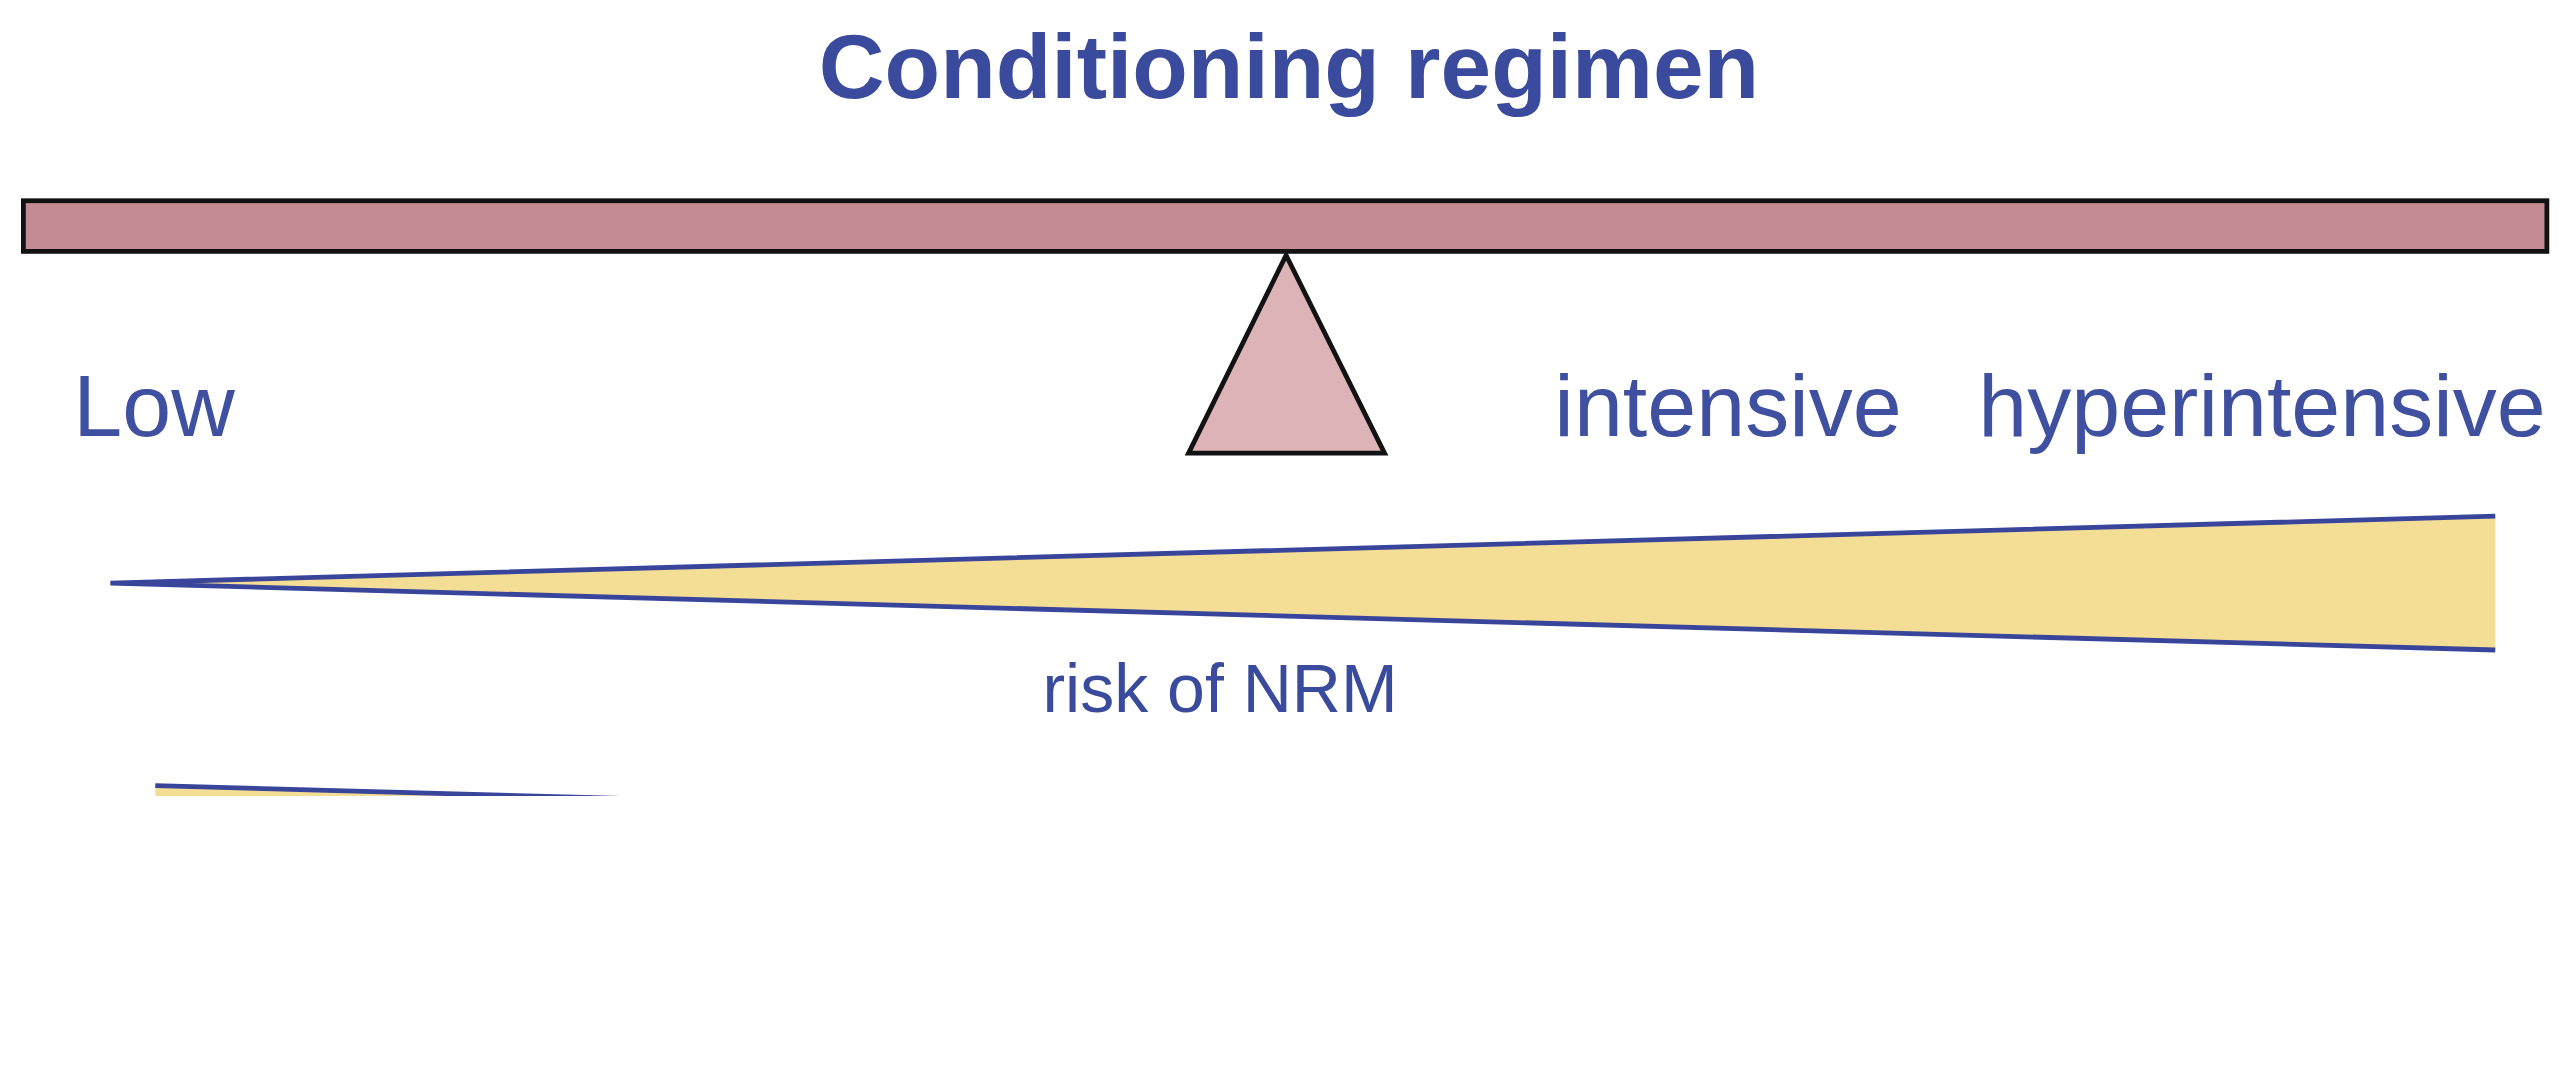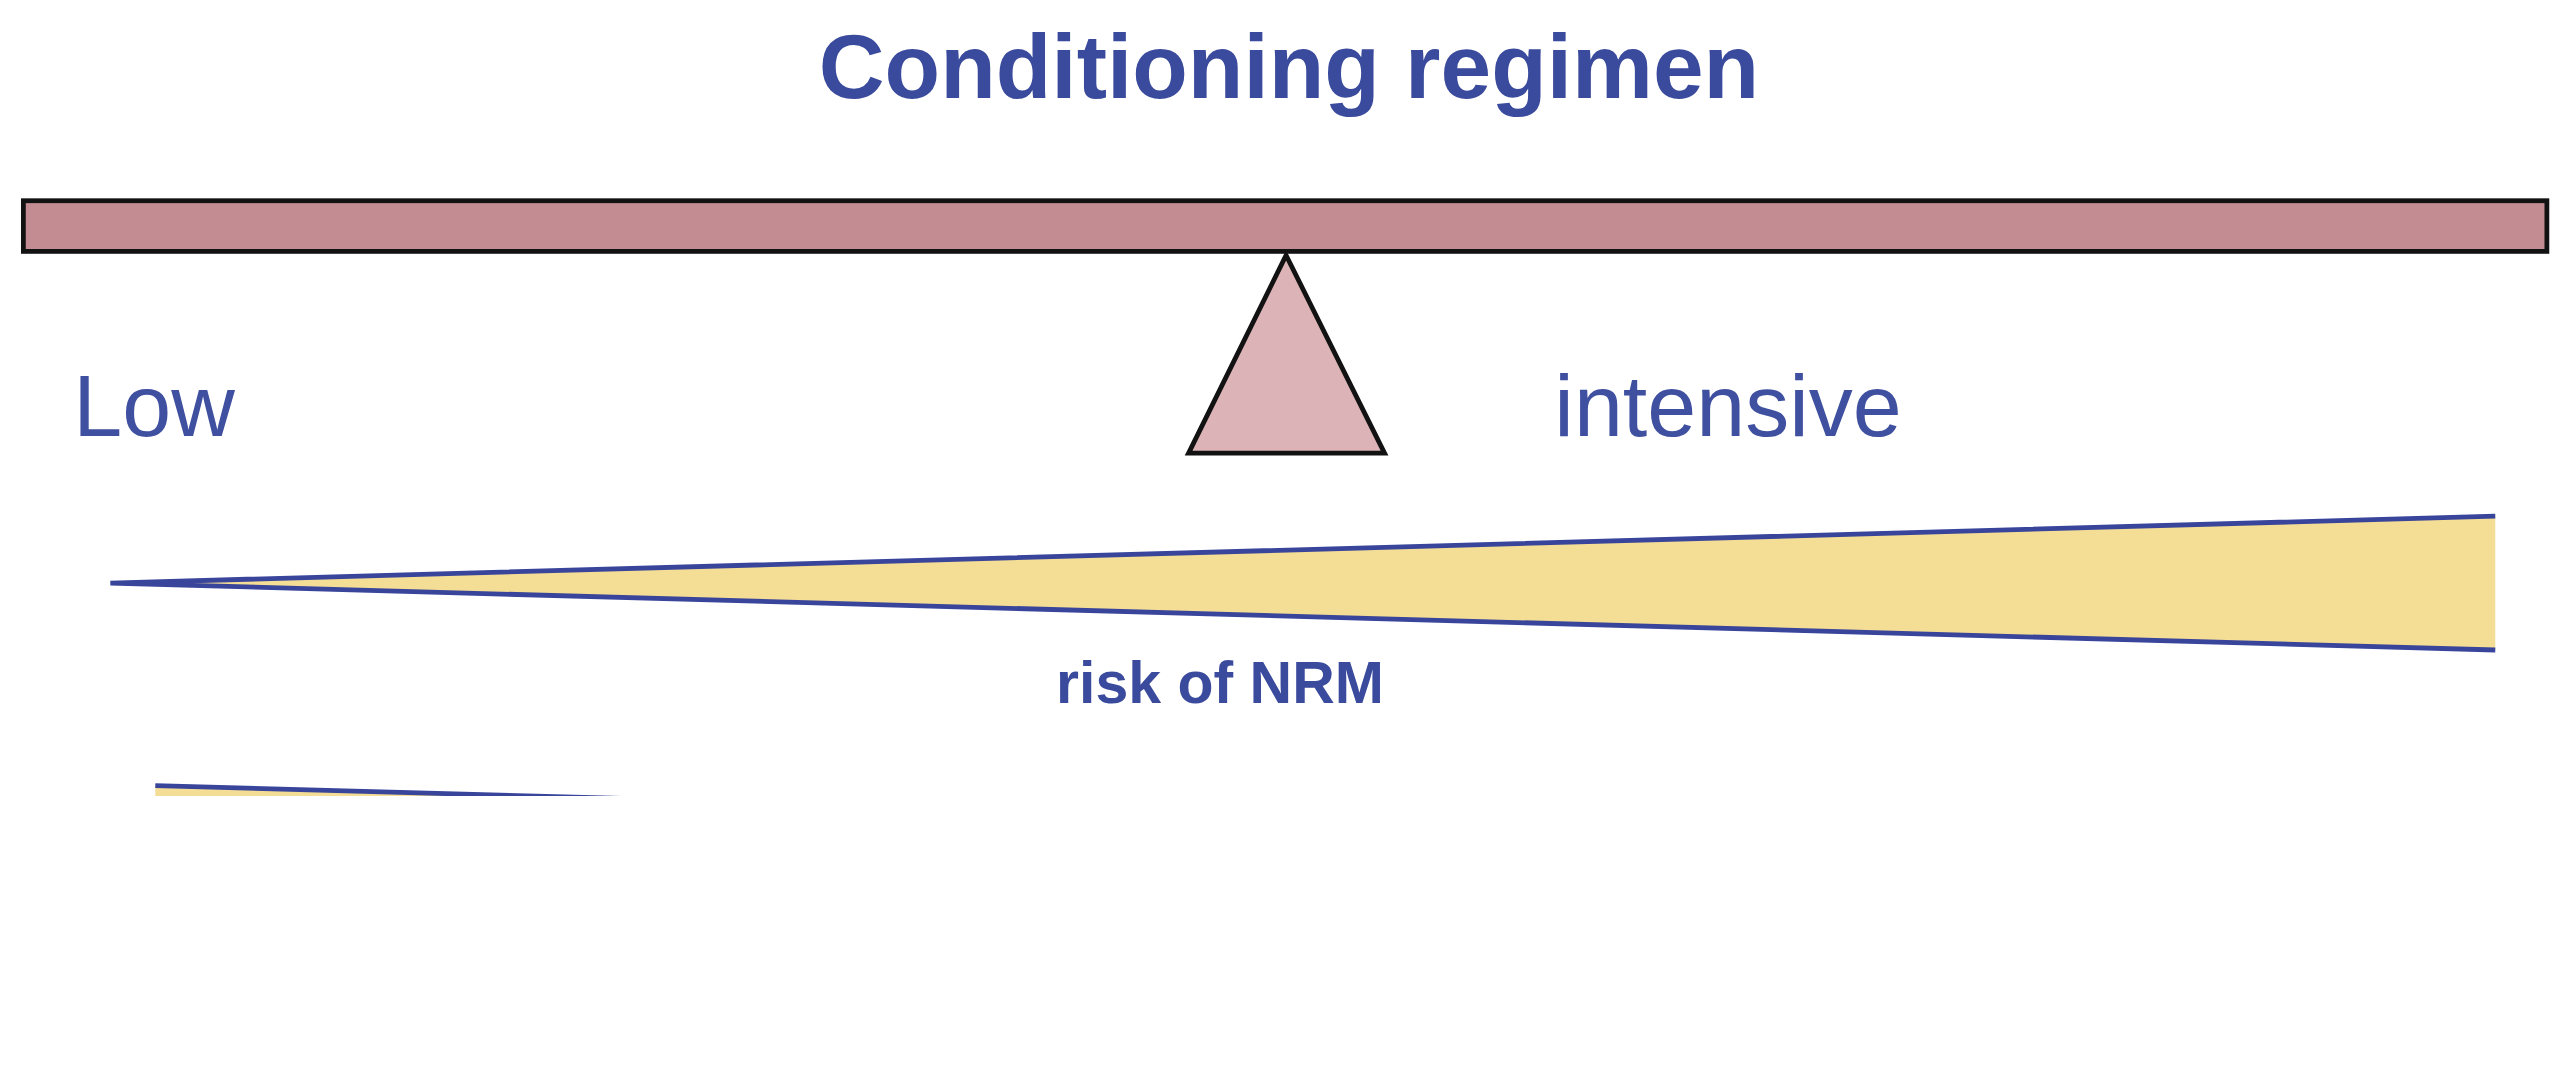--- a/index.html
+++ b/index.html
@@ -42,22 +42,22 @@
     color: var(--label-text, #3f50a0);
   }
   .pos-low            { left: 154px; }
   .pos-intermediate   { left: 823px; }
   .pos-intensive      { left: 1728px; }
   .pos-hyperintensive { left: 2262px; }
 
   .wedge-label {
     position: absolute;
     transform: translateX(-50%);
-    font-size: 59px;
-    font-weight: bold;
+    font-size: 68px;
+    font-weight: normal;
     line-height: 1;
     white-space: nowrap;
     color: var(--title-text, #3a4a9c);
   }
   .pos-nrm-label     { left: 1220px; top: 654px; }
   .pos-relapse-label { left: 1247px; top: 981px; }
 
   .beam {
     fill: var(--beam-fill, #c28c92);
     stroke: var(--outline-ink, #121212);
@@ -96,18 +96,19 @@
 
     <polygon class="wedge" points="162,822 2590,888 162,957"></polygon>
     <path class="wedge-edge" d="M162,822 L2590,888 L162,957"></path>
   </svg>
 
   <span class="intensity-label pos-low">Low</span>
 
 
   <span class="intensity-label pos-intensive">intensive</span>
 
+  <span class="intensity-label pos-hyperintensive">hyperintensive</span>
 
   <div class="wedge-label pos-nrm-label">risk of NRM</div>
 
 
 </div>
 
 
 </body></html>

